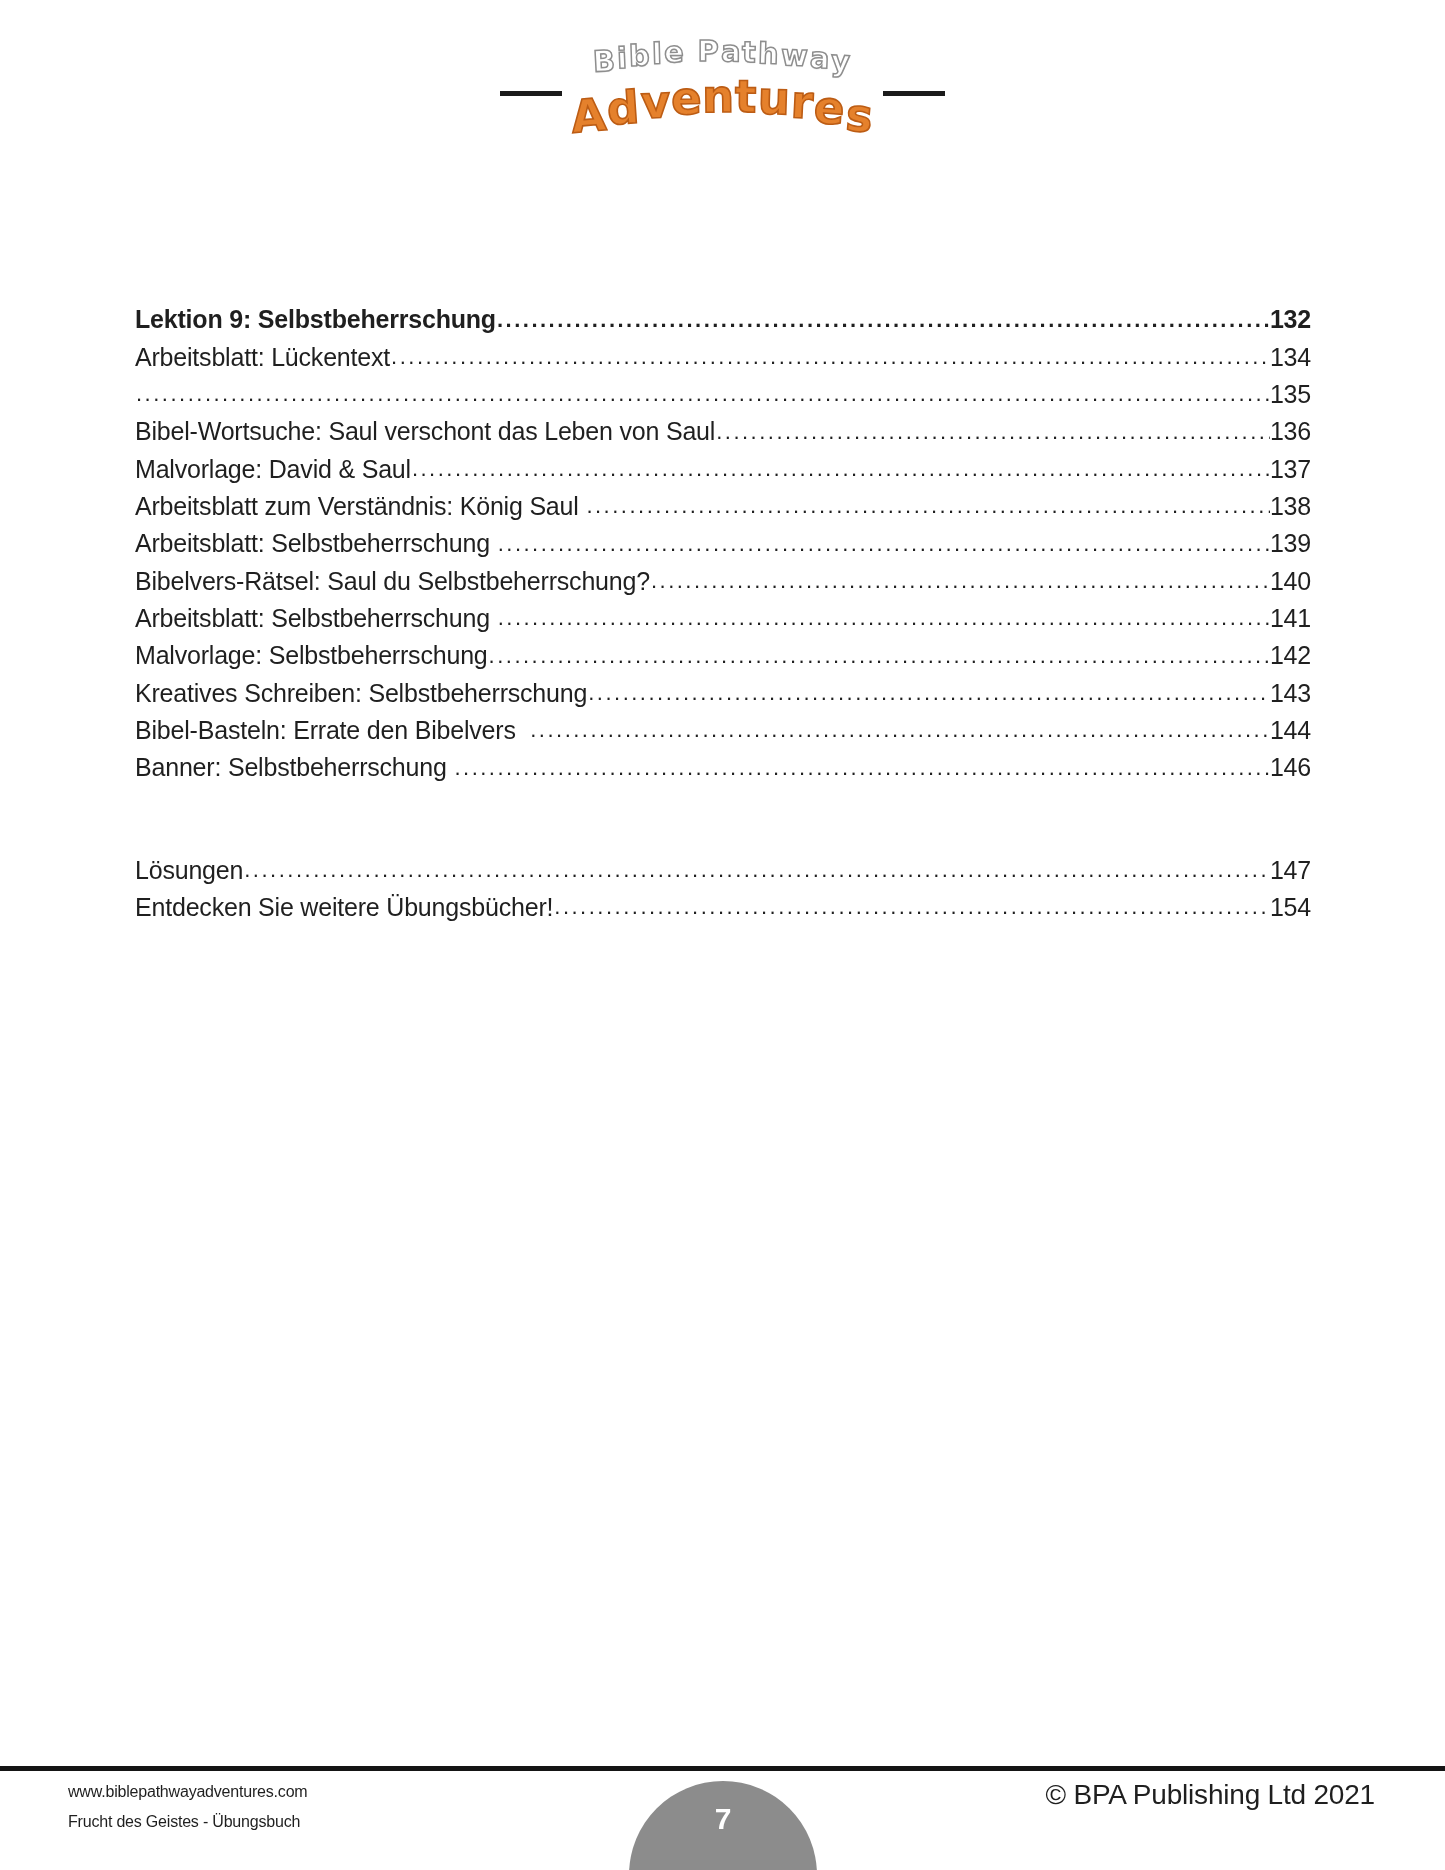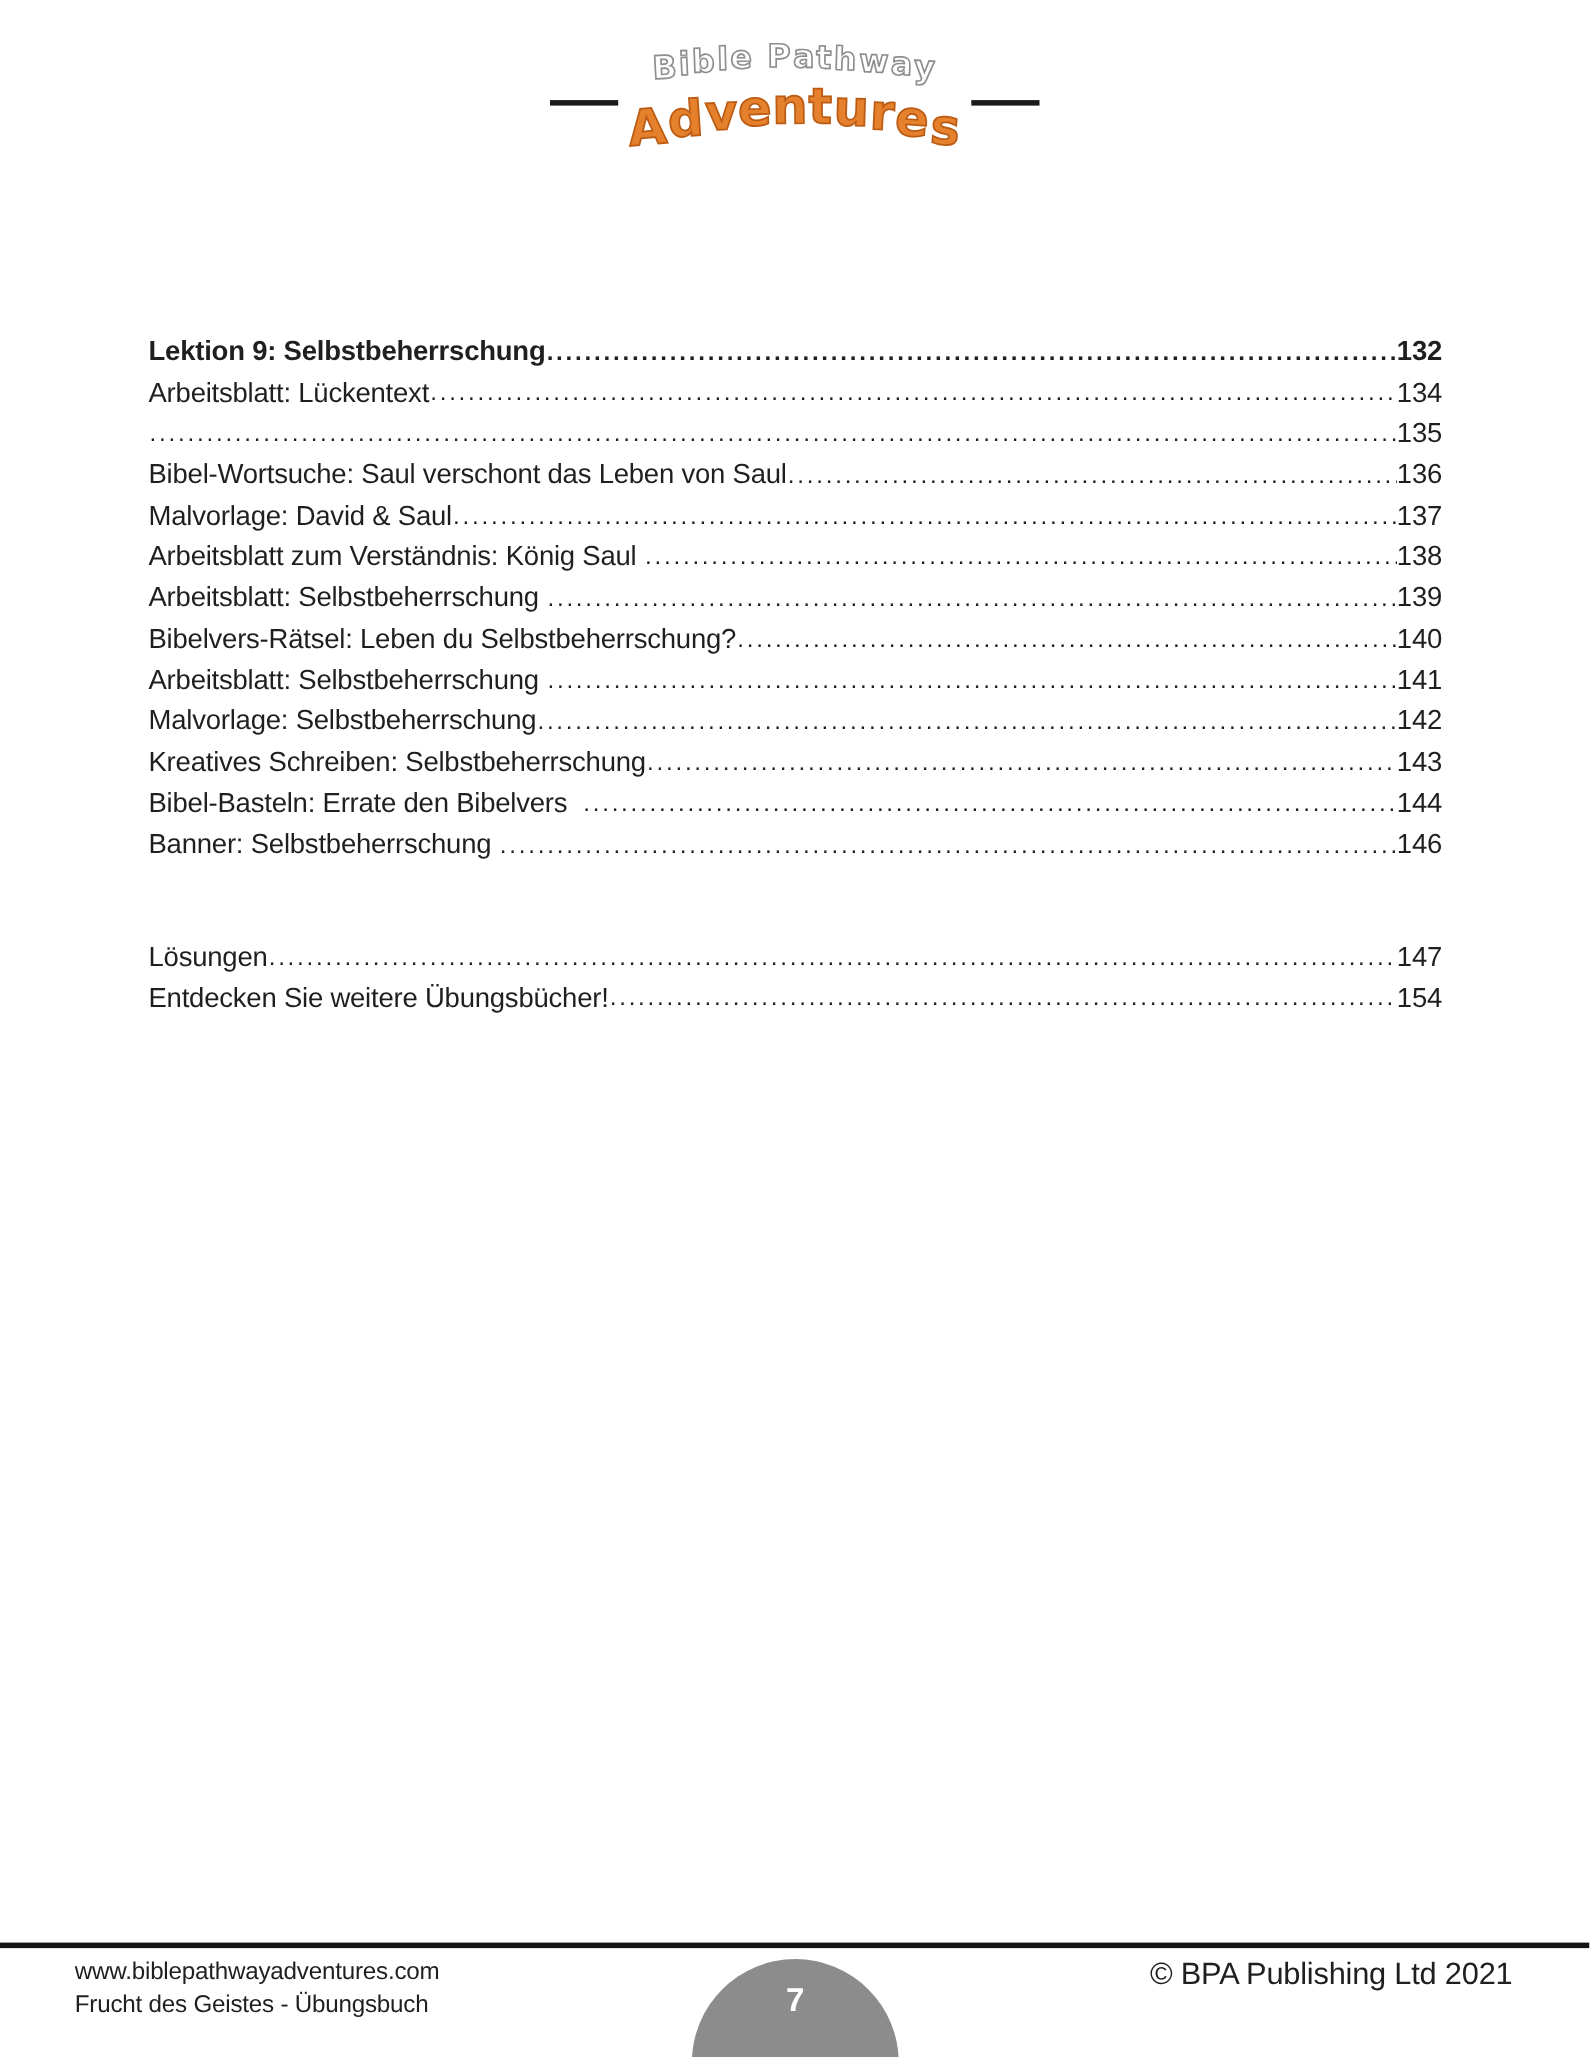--- a/index.html
+++ b/index.html
@@ -51,21 +51,21 @@
     flex: 1 1 auto; overflow: hidden; white-space: nowrap;
     font-size: 22px; letter-spacing: 2.5px;
     padding-left: 1px; padding-right: 2px;
   }
   .toc-page { flex: 0 0 auto; white-space: nowrap; }
 
   
   .footer-rule { position: absolute; left: 0; top: 1766px; width: 1445px; height: 5px; background: #151515; }
   .footer-left {
     position: absolute; left: 68px; top: 1777px;
-    font-size: 22px; line-height: 30px; letter-spacing: -0.2px;
+    font-size: 16px; line-height: 30px; letter-spacing: -0.2px;
   }
   .footer-right {
     position: absolute; right: 70px; top: 1779px;
     font-size: 28px; letter-spacing: -0.2px;
   }
   .page-circle {
     position: absolute; left: 629px; top: 1781px;
     width: 188px; height: 188px; border-radius: 50%;
     background: var(--circle-gray);
     text-align: center;
@@ -116,21 +116,21 @@
       <span class="toc-title">Arbeitsblatt zum Verständnis: König Saul </span>
       <span class="toc-dots">............................................................................................................................................................................................................................................................................................................</span>
       <span class="toc-page">138</span>
     </div>
     <div class="toc-row">
       <span class="toc-title">Arbeitsblatt: Selbstbeherrschung </span>
       <span class="toc-dots">............................................................................................................................................................................................................................................................................................................</span>
       <span class="toc-page">139</span>
     </div>
     <div class="toc-row">
-      <span class="toc-title">Bibelvers-Rätsel: Leben du Selbstbeherrschung?</span>
+      <span class="toc-title">Bibelvers-Rätsel: Saul du Selbstbeherrschung?</span>
       <span class="toc-dots">............................................................................................................................................................................................................................................................................................................</span>
       <span class="toc-page">140</span>
     </div>
     <div class="toc-row">
       <span class="toc-title">Arbeitsblatt: Selbstbeherrschung </span>
       <span class="toc-dots">............................................................................................................................................................................................................................................................................................................</span>
       <span class="toc-page">141</span>
     </div>
     <div class="toc-row">
       <span class="toc-title">Malvorlage: Selbstbeherrschung</span>

